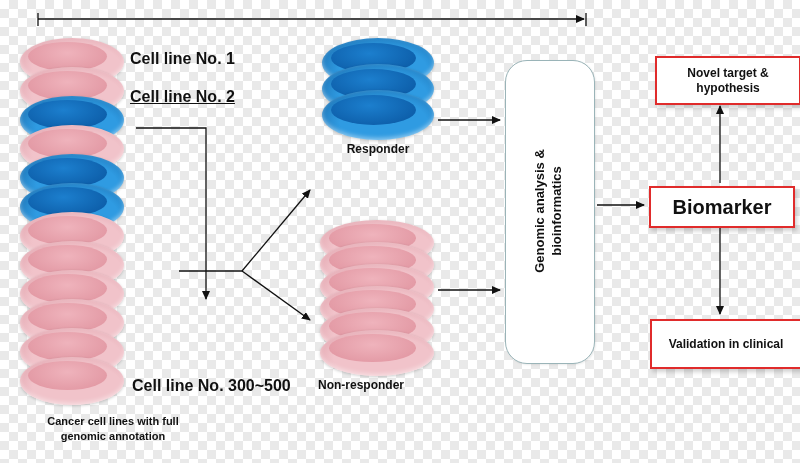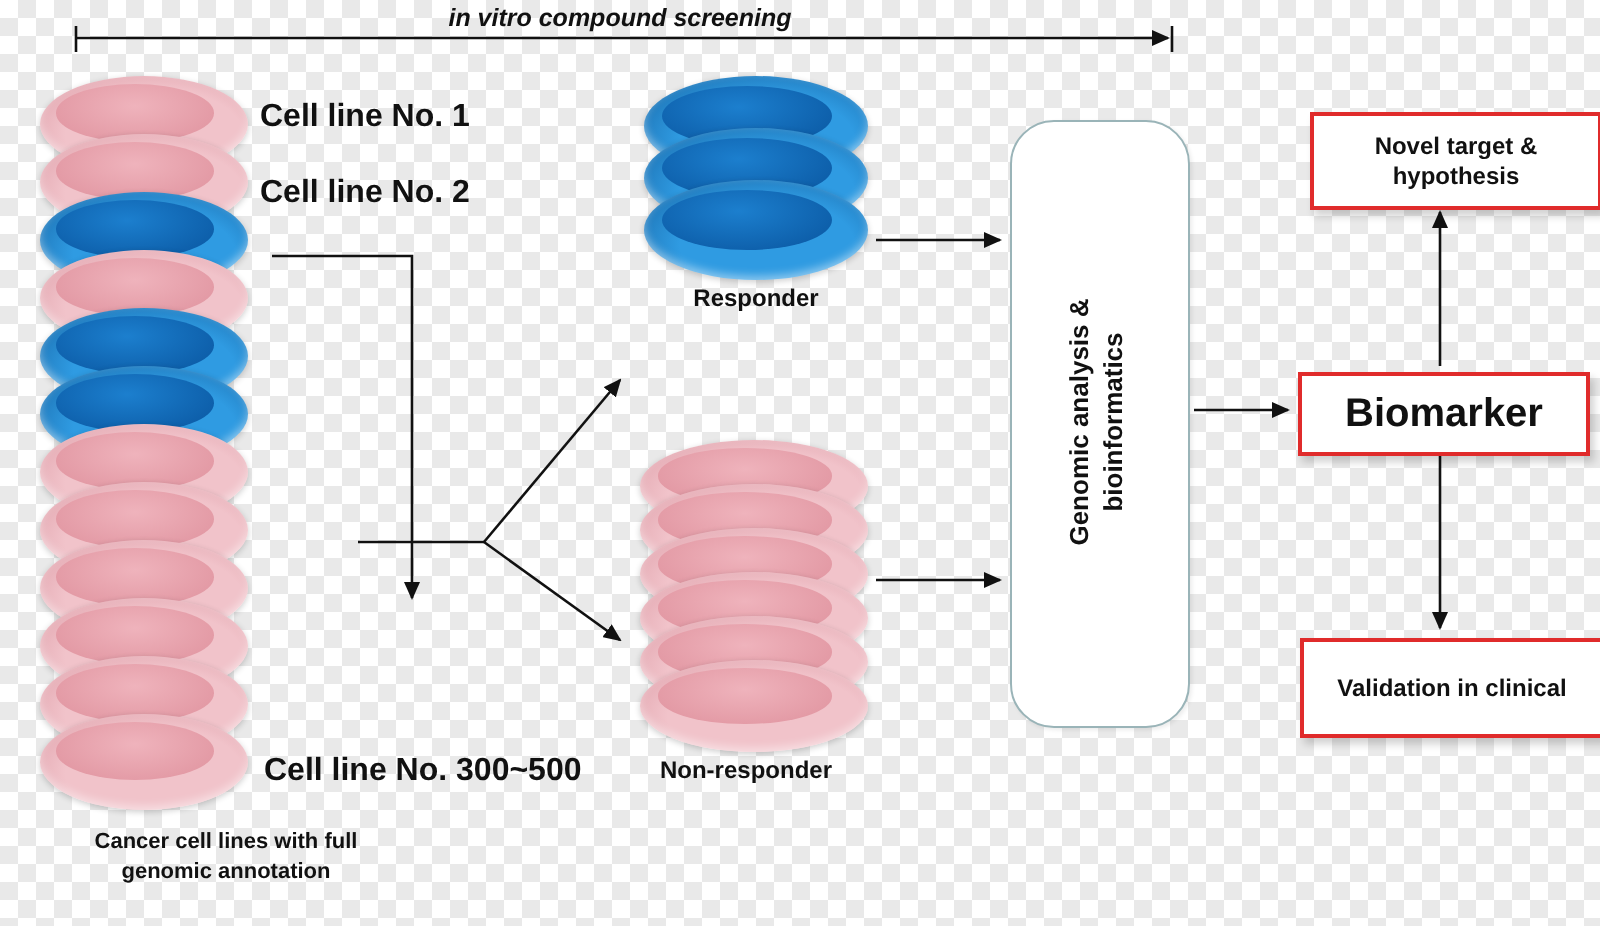--- a/index.html
+++ b/index.html
@@ -33,21 +33,20 @@
     font-size:12px;line-height:15px;box-shadow:2px 3px 4px rgba(0,0,0,0.18);}
   .red-box.big{font-size:20px;line-height:20px;}
   .caption{font-weight:bold;font-size:11px;line-height:15px;color:#111;text-align:center;}
   svg.overlay{position:absolute;left:0;top:0;pointer-events:none;}
 </style>
 </head>
 <body>
 
 <div id="canvas">
 
-  <div class="abs title" style="left:150px;top:2px;width:320px;">in vitro compound screening</div>
 
   <svg class="overlay" width="800" height="463" viewBox="0 0 800 463">
     <defs>
       <marker id="ah" markerWidth="9" markerHeight="8" refX="8" refY="4" orient="auto" markerUnits="userSpaceOnUse">
         <path d="M0,0 L9,4 L0,8 z" fill="#111"></path>
       </marker>
     </defs>
     <g stroke="#111" stroke-width="1.3" fill="none">
       <path d="M38,13 L38,26"></path>
       <path d="M586,13 L586,26"></path>
@@ -97,21 +96,21 @@
       </div>
       <div class="dish pink" style="top: 290px; width: 104px; height: 48px; z-index: 11;">
         <div class="dish-inner"></div>
       </div>
       <div class="dish pink" style="top: 319px; width: 104px; height: 48px; z-index: 12;">
         <div class="dish-inner"></div>
       </div>
     </div>
 
   <div class="abs lbl" style="left:130px;top:50px;">Cell line No. 1</div>
-  <div class="abs lbl" style="left:130px;top:88px;">Cell line No. 2</div>
+  <div class="abs lbl" style="left:130px;top:88px;text-decoration:underline;">Cell line No. 2</div>
   <div class="abs lbl" style="left:132px;top:377px;">Cell line No. 300~500</div>
 
   <div class="abs caption" style="left:8px;top:414px;width:210px;">
     <span style="display:block;">Cancer cell lines with full</span>
     <span style="display:block;">genomic annotation</span>
   </div>
 
   <div class="stack" style="left:322px;top:38px;width:112px;height:102px;">
       <div class="dish blue" style="top: 0px; width: 112px; height: 50px; z-index: 1;">
         <div class="dish-inner"></div>
@@ -138,21 +137,21 @@
       <div class="dish pink" style="top: 66px; width: 114px; height: 46px; z-index: 4;">
         <div class="dish-inner"></div>
       </div>
       <div class="dish pink" style="top: 88px; width: 114px; height: 46px; z-index: 5;">
         <div class="dish-inner"></div>
       </div>
       <div class="dish pink" style="top: 110px; width: 114px; height: 46px; z-index: 6;">
         <div class="dish-inner"></div>
       </div>
     </div>
-  <div class="abs lbl" style="left:312px;top:378px;width:122px;text-align:center;font-size:12px;">Non-responder</div>
+  <div class="abs lbl" style="left:300px;top:378px;width:122px;text-align:center;font-size:12px;">Non-responder</div>
 
   <div class="abs analysis-box" style="left:505px;top:60px;width:88px;height:302px;"></div>
   <div class="abs analysis-text" style="left:389px;top:193px;">
     <span style="display:block;">Genomic analysis &amp;</span>
     <span style="display:block;">bioinformatics</span>
   </div>
 
   <div class="abs red-box" style="left:655px;top:56px;width:142px;height:45px;">
     <span>Novel target &amp;</span>
     <span>hypothesis</span>

